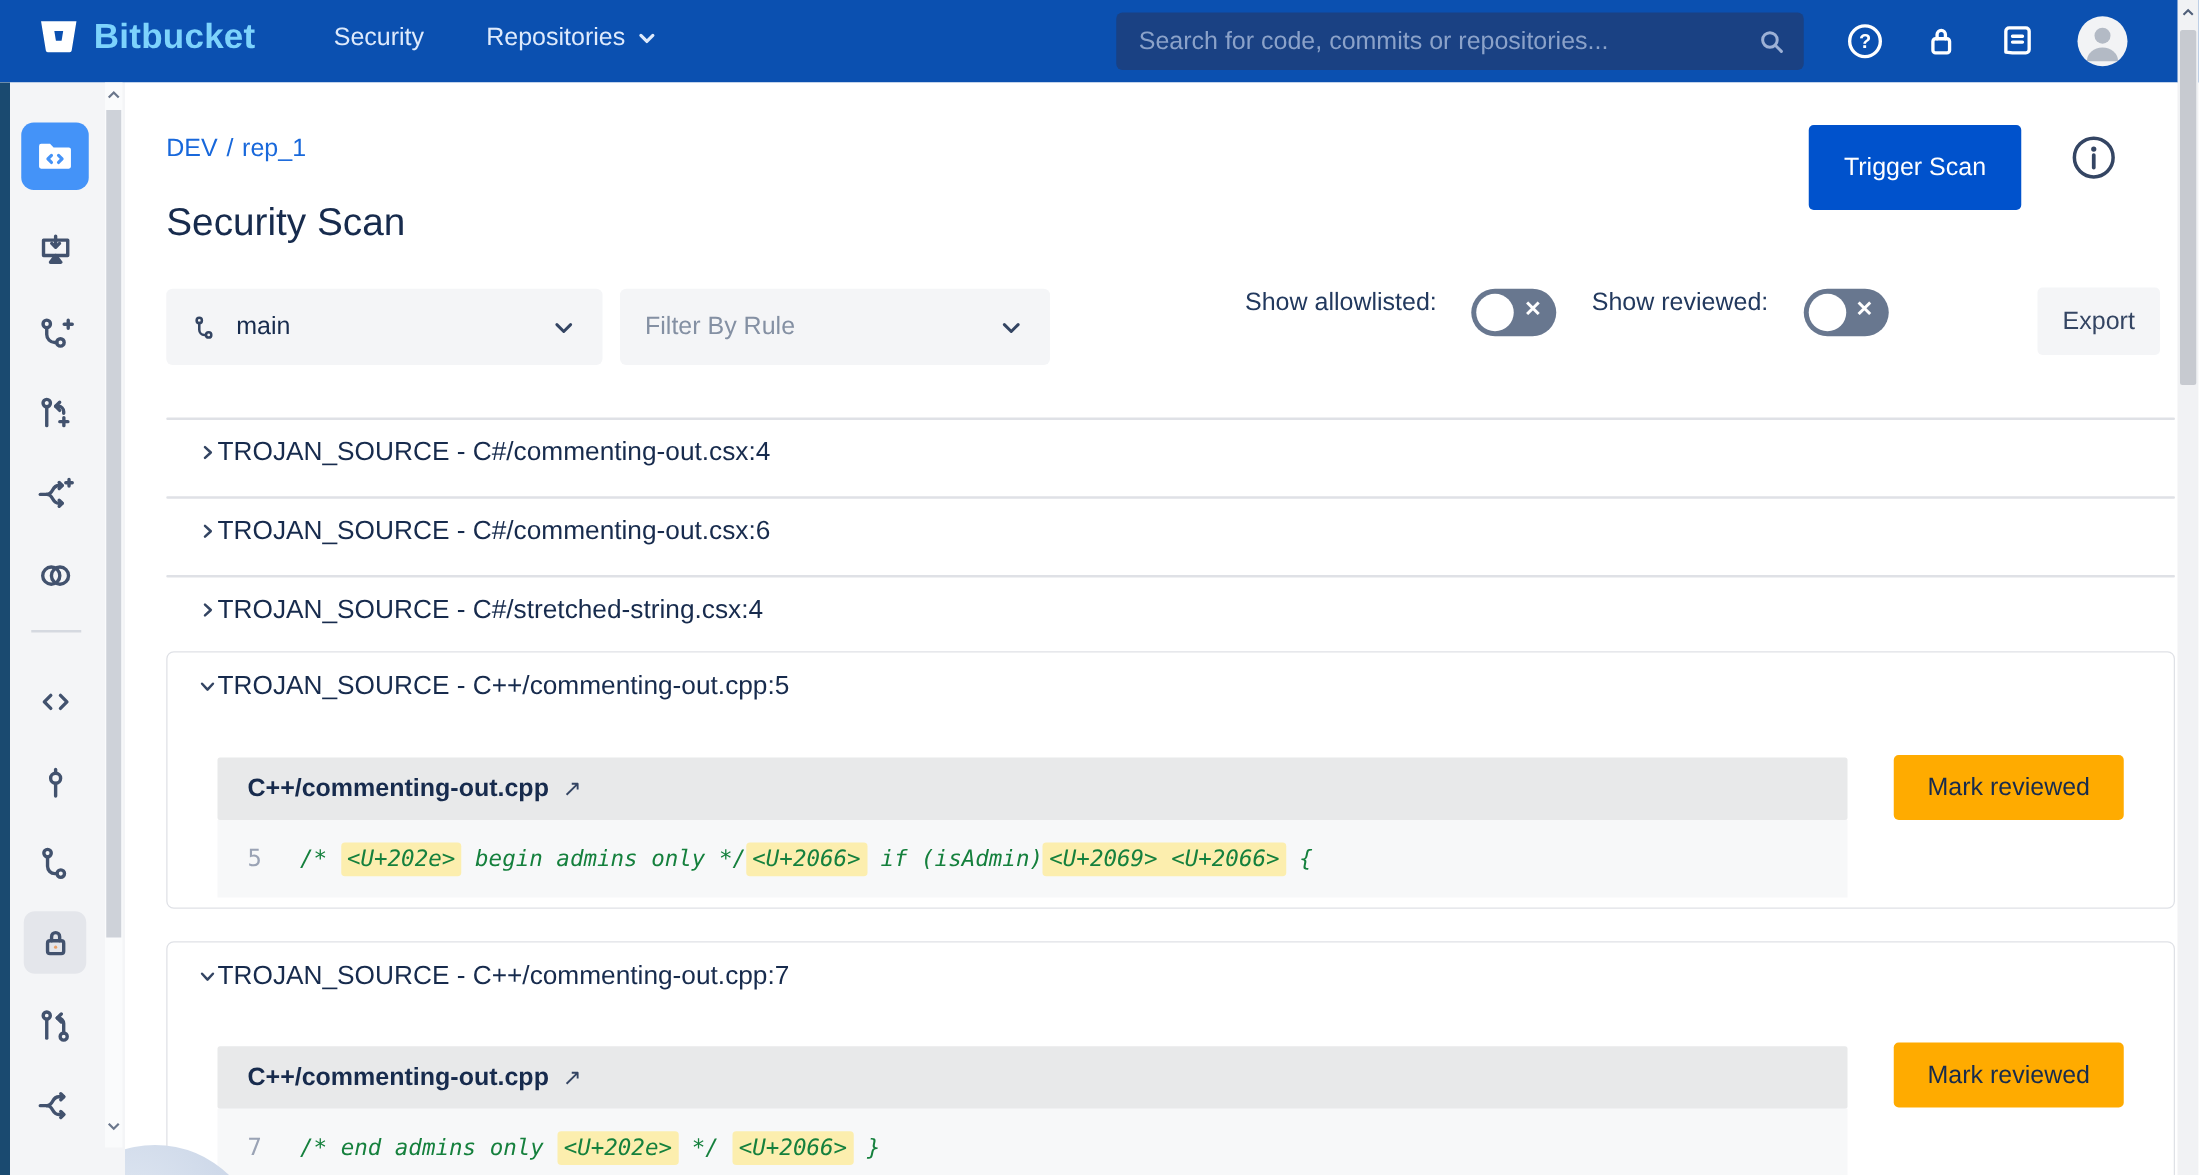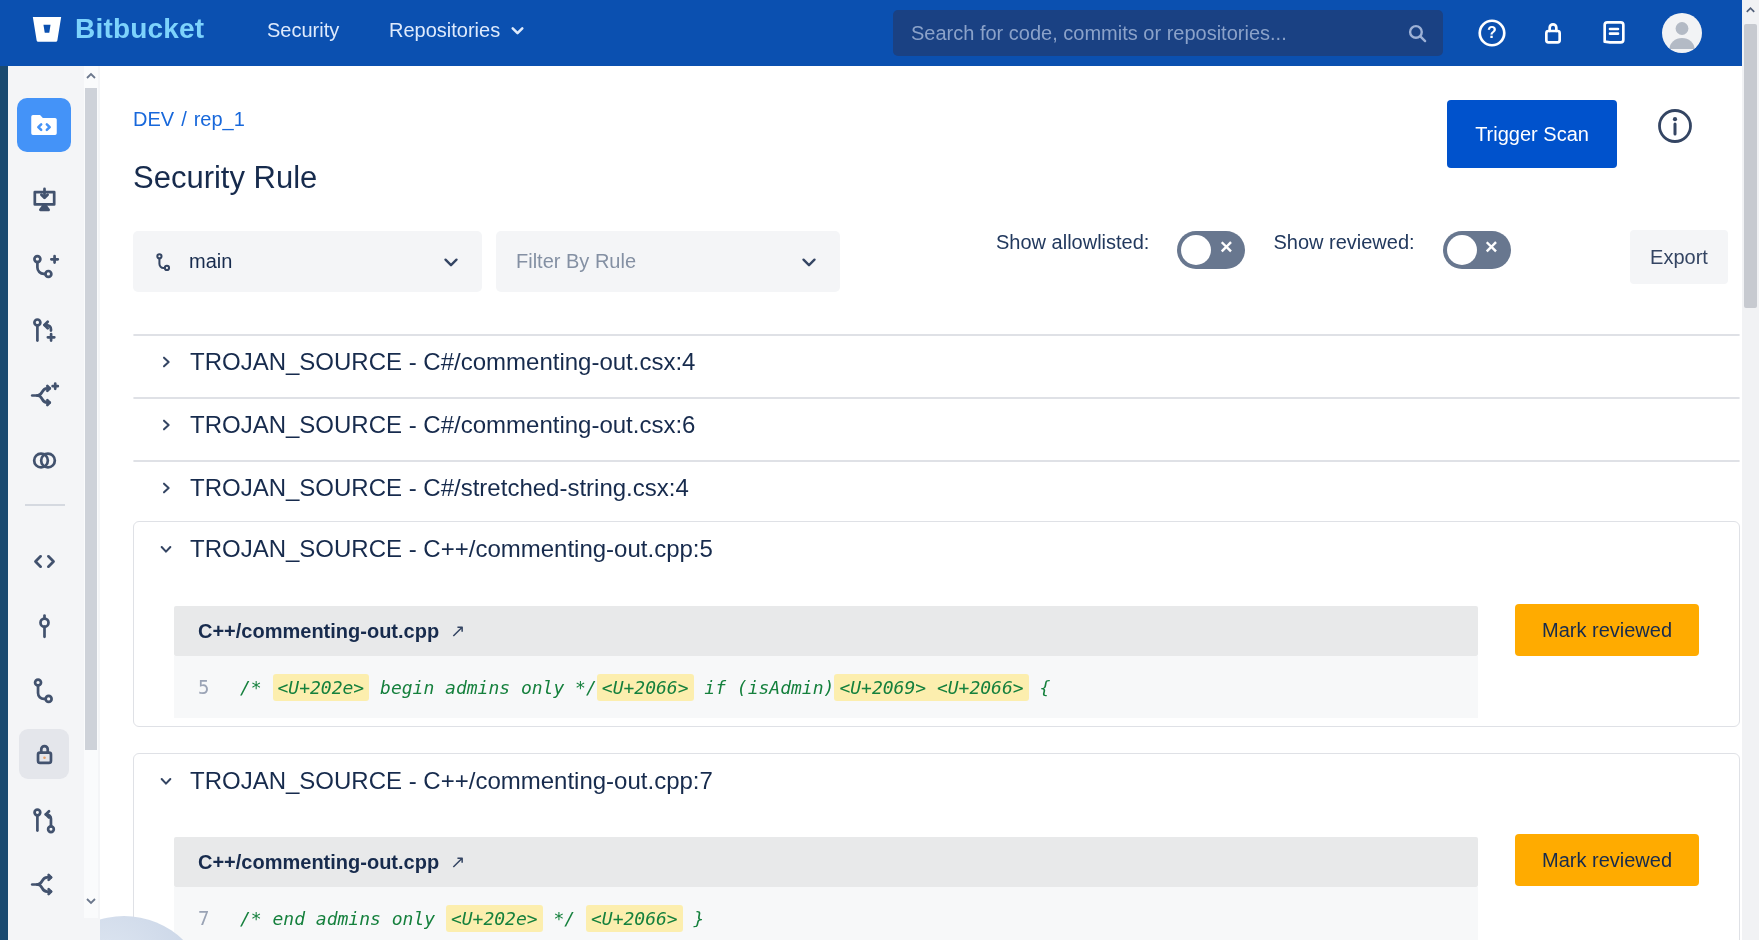--- a/index.html
+++ b/index.html
@@ -55,21 +55,21 @@
   .toggle{width:68px;height:38px;background:#68778f;border-radius:19px;position:relative;cursor:pointer;flex:none}
   .toggle .knob{position:absolute;left:4px;top:4px;width:30px;height:30px;background:#fff;border-radius:50%}
   .toggle .x{position:absolute;right:12px;top:6px;color:#fff;font-weight:700;font-size:17px}
   .export-btn{position:absolute;left:1530px;top:164px;width:98px;height:54px;background:#f4f5f7;border:none;border-radius:4px;color:#344563;font-size:20px;cursor:pointer;font-family:inherit}
 
   
   .finding-card{position:absolute;left:33px;width:1607px;background:#fff;border:1px solid #dfe1e6;border-radius:6px}
   .finding-head{position:absolute;left:0;top:0;height:54px;width:100%;display:flex;align-items:center;cursor:pointer}
   .chev{margin-left:24px;display:flex}
   .chev.open{transform:rotate(90deg)}
-  .finding-title{margin-left:16px;font-size:24px;color:#172b4d}
+  .finding-title{font-size:21px;color:#172b4d}
   .snippet{position:absolute;left:40px;width:1304px}
   .file-bar{height:50px;background:#e8e9ea;display:flex;align-items:center;padding:0 24px;border-radius:2px}
   .file-name{font-size:20px;font-weight:700;color:#172b4d}
   .open-icon{margin-left:11px;font-size:18px;color:#344563;cursor:pointer}
   .code-area{height:62px;background:#f7f8f9;display:flex;align-items:center;padding:0 24px}
   .lineno{color:#9aa3b5;font-size:19px;font-family:"DejaVu Sans Mono",monospace;width:26px;flex:none}
   .codeline{margin-left:16px;font-family:"DejaVu Sans Mono",monospace;font-style:italic;font-size:18px;color:#15803d;white-space:pre}
   .hl{background:#fceeae;border-radius:3px;padding:3px 5px}
   .mark-btn{position:absolute;width:184px;height:52px;background:#ffab00;border:none;border-radius:4px;font-size:20px;color:#172b4d;cursor:pointer;font-family:inherit}
 
@@ -298,21 +298,21 @@
       </span>
     </div>
   </div>
 
   <div class="main">
 
     <div class="breadcrumb">
       <span>DEV</span><span class="sep">/</span><span>rep_1</span>
     </div>
 
-    <h1 class="page-title">Security Rule</h1>
+    <h1 class="page-title">Security Scan</h1>
 
     <button class="trigger-btn">Trigger Scan</button>
 
     <button class="info-btn">
       <svg width="38" height="38" viewBox="0 0 38 38" fill="none">
         <circle cx="19" cy="19" r="15.5" stroke="#344563" stroke-width="2.8"></circle>
         <circle cx="19" cy="12.2" r="2.1" fill="#344563"></circle>
         <path d="M19 17v10" stroke="#344563" stroke-width="3" stroke-linecap="round"></path>
       </svg>
     </button>

